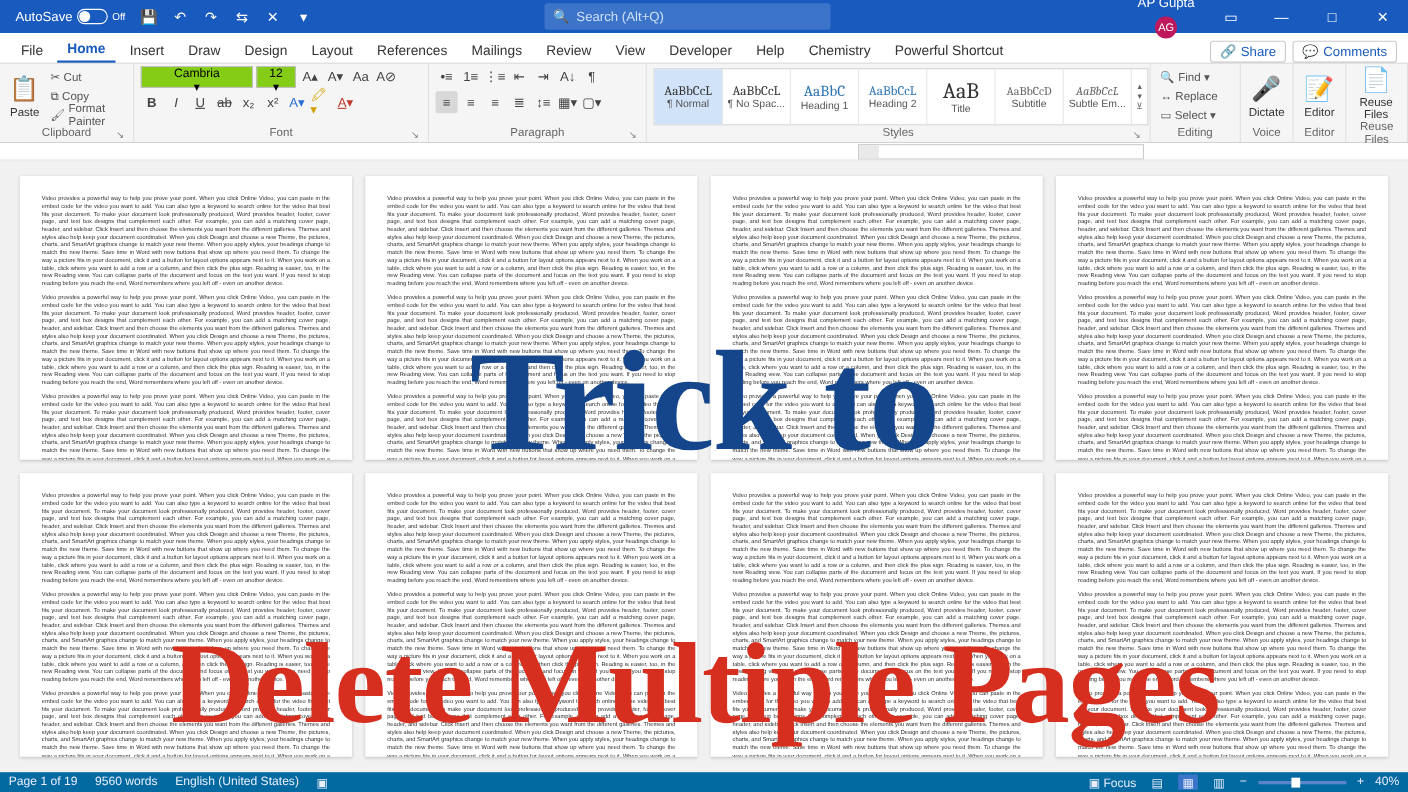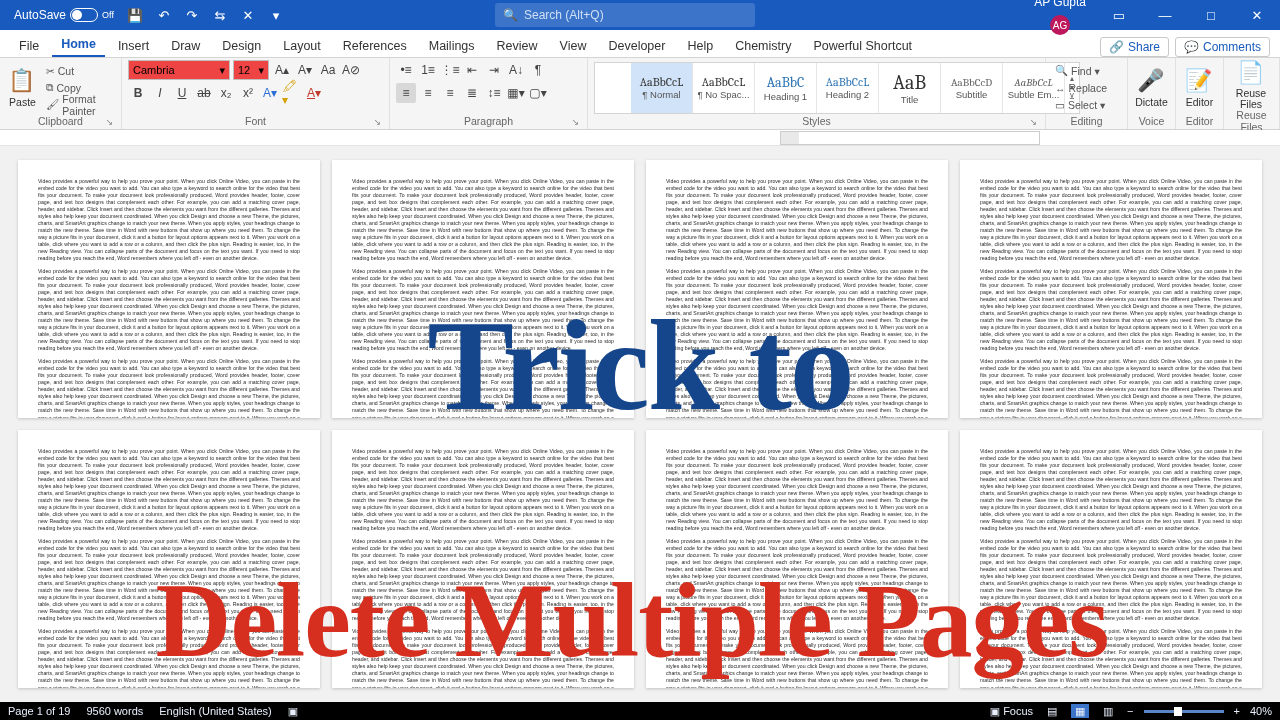--- a/index.html
+++ b/index.html
@@ -23,38 +23,38 @@
   .rbtn { padding:2px 8px; border:1px solid #c9c9c9; background:#fff; border-radius:3px; color:#185abd; font-size:12px; display:flex; align-items:center; gap:4px; }
   .ribbon { height:72px; background:#f5f5f5; border-bottom:1px solid #d4d4d4; display:flex; }
   .group { border-right:1px solid #e1e1e1; padding:2px 6px 0 6px; display:flex; flex-direction:column; justify-content:space-between; }
   .group-body { display:flex; align-items:center; gap:4px; flex:1; }
   .group-label { text-align:center; font-size:10.5px; color:#666; padding-bottom:2px; position:relative; }
   .group-label .dlaunch { position:absolute; right:2px; bottom:2px; font-size:9px; color:#888; }
   .bigbtn { display:flex; flex-direction:column; align-items:center; justify-content:center; width:42px; color:#333; font-size:10.5px; gap:2px; }
   .bigicon { font-size:22px; color:#185abd; }
   .stackcol { display:flex; flex-direction:column; gap:1px; font-size:10.5px; color:#555; }
   .stackcol .row { display:flex; align-items:center; gap:3px; padding:0 3px; height:16px; }
-  .sel { height:20px; border:1px solid #bfbfbf; background:#ef4444; font-size:11px; display:flex; align-items:center; padding:0 4px; justify-content:space-between; }
+  .sel { height:20px; border:1px solid #bfbfbf; background:#84cc16; font-size:11px; display:flex; align-items:center; padding:0 4px; justify-content:space-between;flex-direction:column; }
   .icogrid { display:flex; gap:2px; }
   .ico { width:20px; height:20px; display:flex; align-items:center; justify-content:center; color:#444; font-size:12px; border-radius:2px; }
-  .styles { display:flex; align-items:stretch; height:52px; gap:0; border:1px solid #d4d4d4; background:#fff;padding-left:36px; }
+  .styles { display:flex; align-items:stretch; height:52px; gap:0; border:1px solid #d4d4d4; background:#fff; }
   .stylebox { width:62px; border-right:1px solid #e6e6e6; display:flex; flex-direction:column; align-items:center; justify-content:center; padding:2px; }
   .stylebox .prev { font-family:Cambria, serif; color:#333; }
   .stylebox .lbl { font-size:9.5px; color:#555; }
   .stylebox.sel2 { background:#d1e3f8; }
   .rulerarea { height:16px; background:#fff; border-bottom:1px solid #e3e3e3; position:relative; }
   .ruler { position:absolute; left:780px; top:1px; width:260px; height:14px; background:#fff; border:1px solid #ccc; }
   .ruler .shade { position:absolute; left:0; top:0; bottom:0; width:18px; background:#e9e9e9; }
   .canvas { position:absolute; top:146px; left:0; right:0; bottom:18px; background:#f1f1f1; overflow:hidden; }
   .pages { display:grid; grid-template-columns: repeat(4, 1fr); gap:12px; padding:14px 18px; height:100%; }
   .page { background:#fff; box-shadow:0 1px 3px rgba(0,0,0,.2); padding:18px 20px; font-family:Cambria, serif; font-size:5.2px; line-height:1.35; color:#2a2a2a; overflow:hidden; }
   .page p { margin-bottom:6px; text-align:justify; }
   .overlay1 { position:absolute; top:290px; left:0; right:0; text-align:center; font-family:"Times New Roman", serif; font-weight:700; font-size:130px; color:#15468b; pointer-events:none; letter-spacing:-2px; }
   .overlay2 { position:absolute; top:560px; left:0; right:16px; text-align:center; font-family:"Times New Roman", serif; font-weight:700; font-size:105px; color:#d62f1f; pointer-events:none; white-space:nowrap; letter-spacing:-1px; }
-  .statusbar { position:absolute; bottom:0; left:0; right:0; height:18px; background:#000000; color:#e8eefb; font-size:11px; display:flex; align-items:center; padding:0 8px; gap:16px; }
+  .statusbar { position:absolute; bottom:0; left:0; right:0; height:18px; background:#0369a1; color:#e8eefb; font-size:11px; display:flex; align-items:center; padding:0 8px; gap:16px; }
   .statusbar .right2 { margin-left:auto; display:flex; align-items:center; gap:10px; }
   .zoomslider { width:80px; height:3px; background:#5a86c9; position:relative; }
   .zoomslider:before { content:""; position:absolute; left:30px; top:-3px; width:8px; height:9px; background:#fff; }
   .vmode { width:18px; height:14px; display:flex; align-items:center; justify-content:center; }
 </style>
 </head>
 <body>
 
 <div class="titlebar">
   <div class="left">

